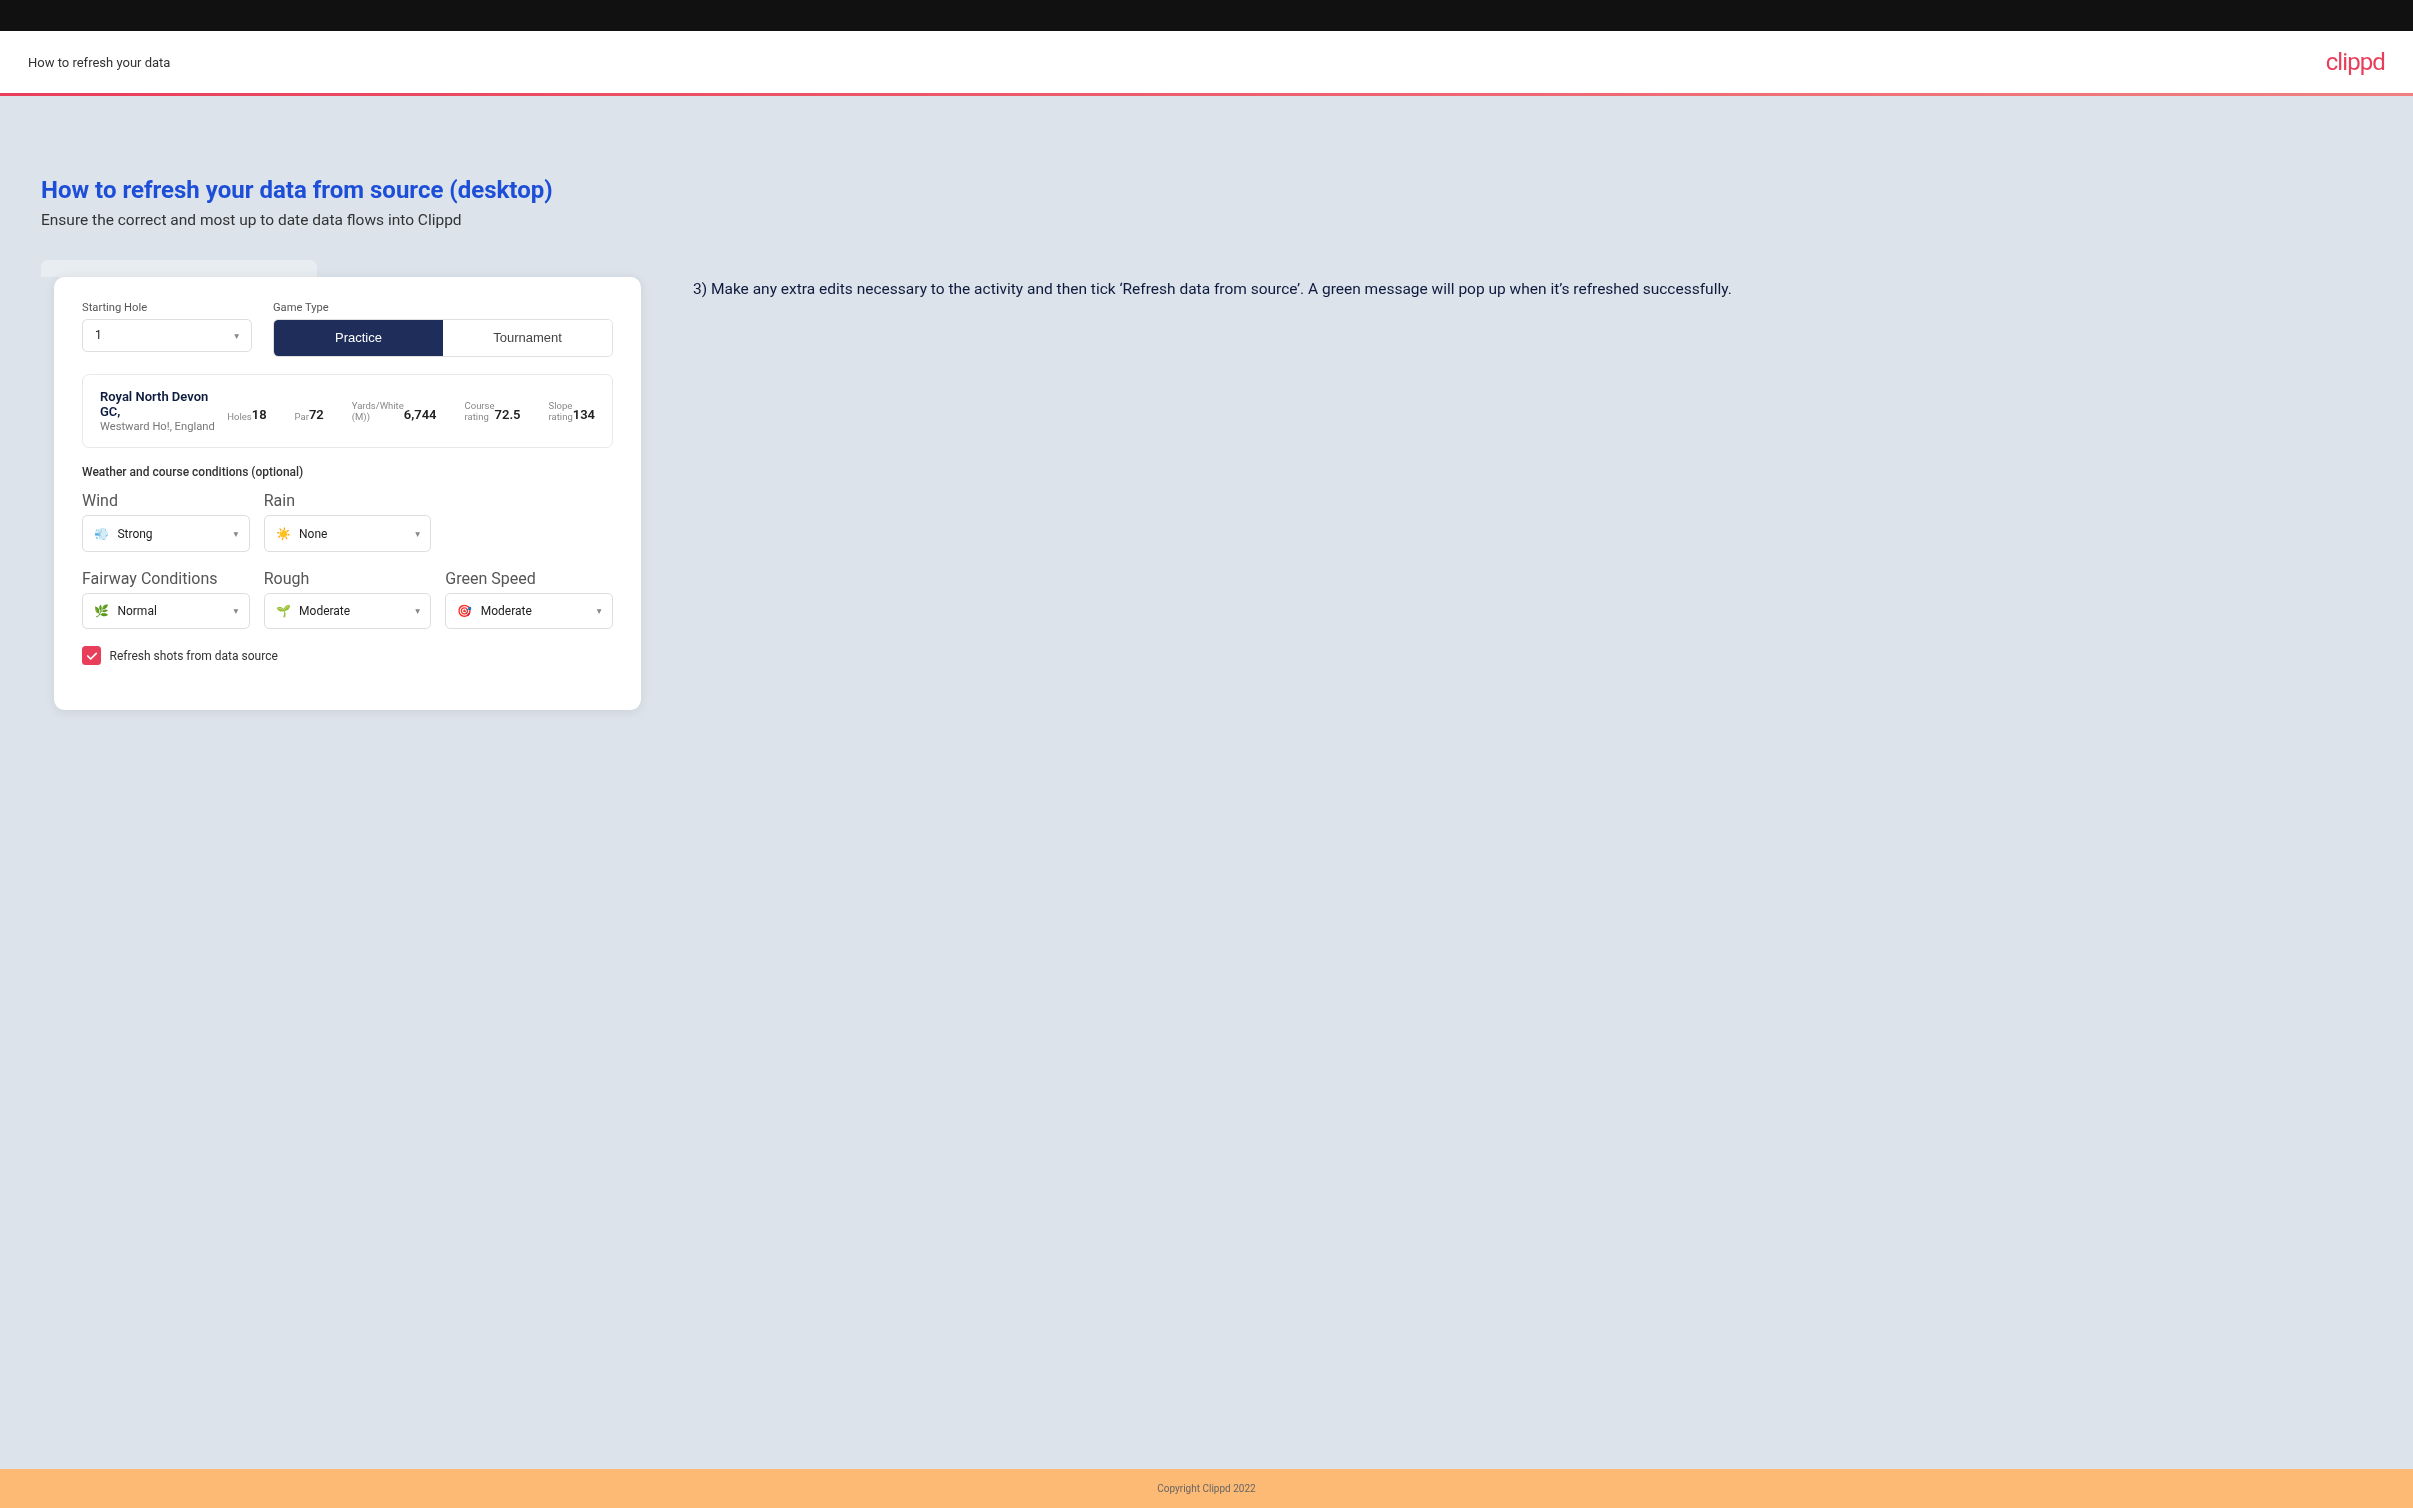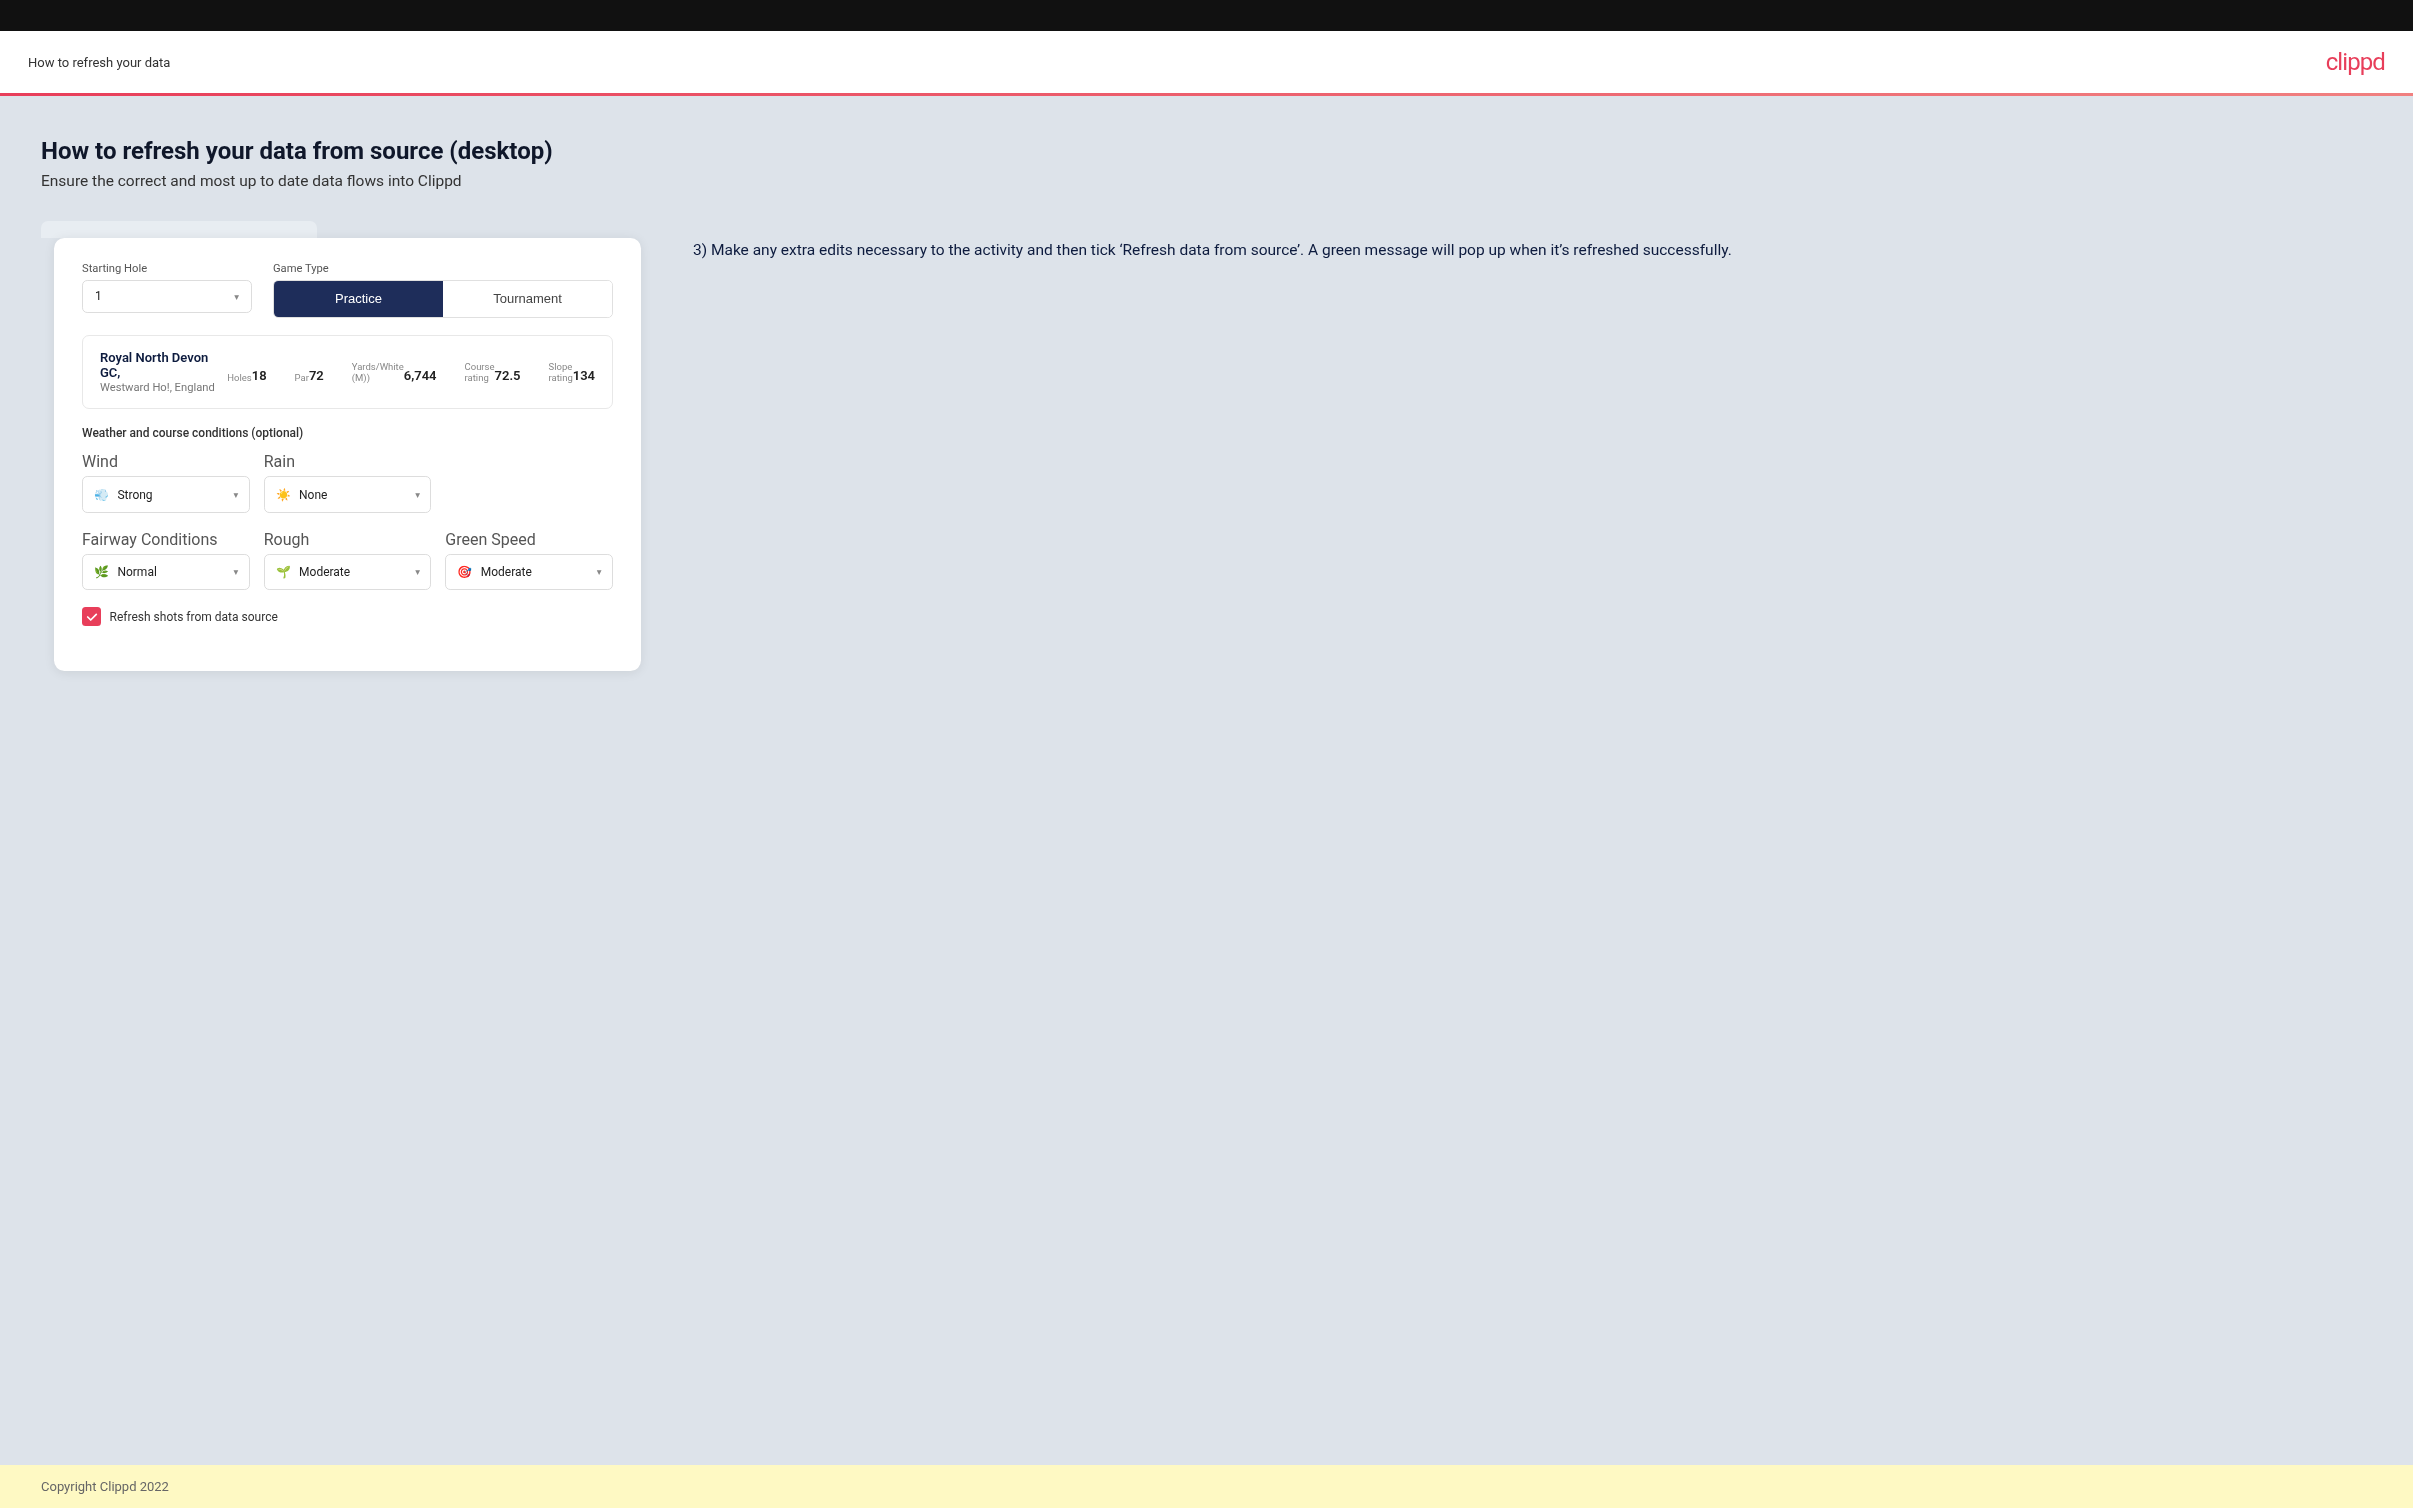--- a/index.html
+++ b/index.html
@@ -42,22 +42,23 @@
     .main-content {
       background: #dde3ea;
       flex: 1;
       padding: 41px 41px 28px 41px;
       display: flex;
       flex-direction: column;
     }
     .page-heading {
       font-size: 24px;
       font-weight: 700;
-      color: #0f172a;
+      color: #1d4ed8;
       margin-bottom: 7px;
+      margin-top: 39px;
     }
     .page-subheading {
       font-size: 15.5px;
       color: #333;
       margin-bottom: 31px;
     }
     .content-area {
       display: flex;
       gap: 52px;
       flex: 1;
@@ -274,24 +275,25 @@
     .side-note {
       flex: 1;
       padding-top: 17px;
     }
     .side-note-text {
       font-size: 15.5px;
       line-height: 1.65;
       color: #0d1b3e;
     }
     .footer {
-      background: #fef9c3;
+      background: #fdba74;
       padding: 14px 41px;
-      font-size: 13px;
+      font-size: 10px;
       color: #666;
+      text-align: center;
     }
     .top-partial {
       height: 17px;
       background: #e8edf2;
       border-radius: 7px 7px 0 0;
       margin-bottom: 0;
       width: 276px;
     }
   </style>
 </head>

